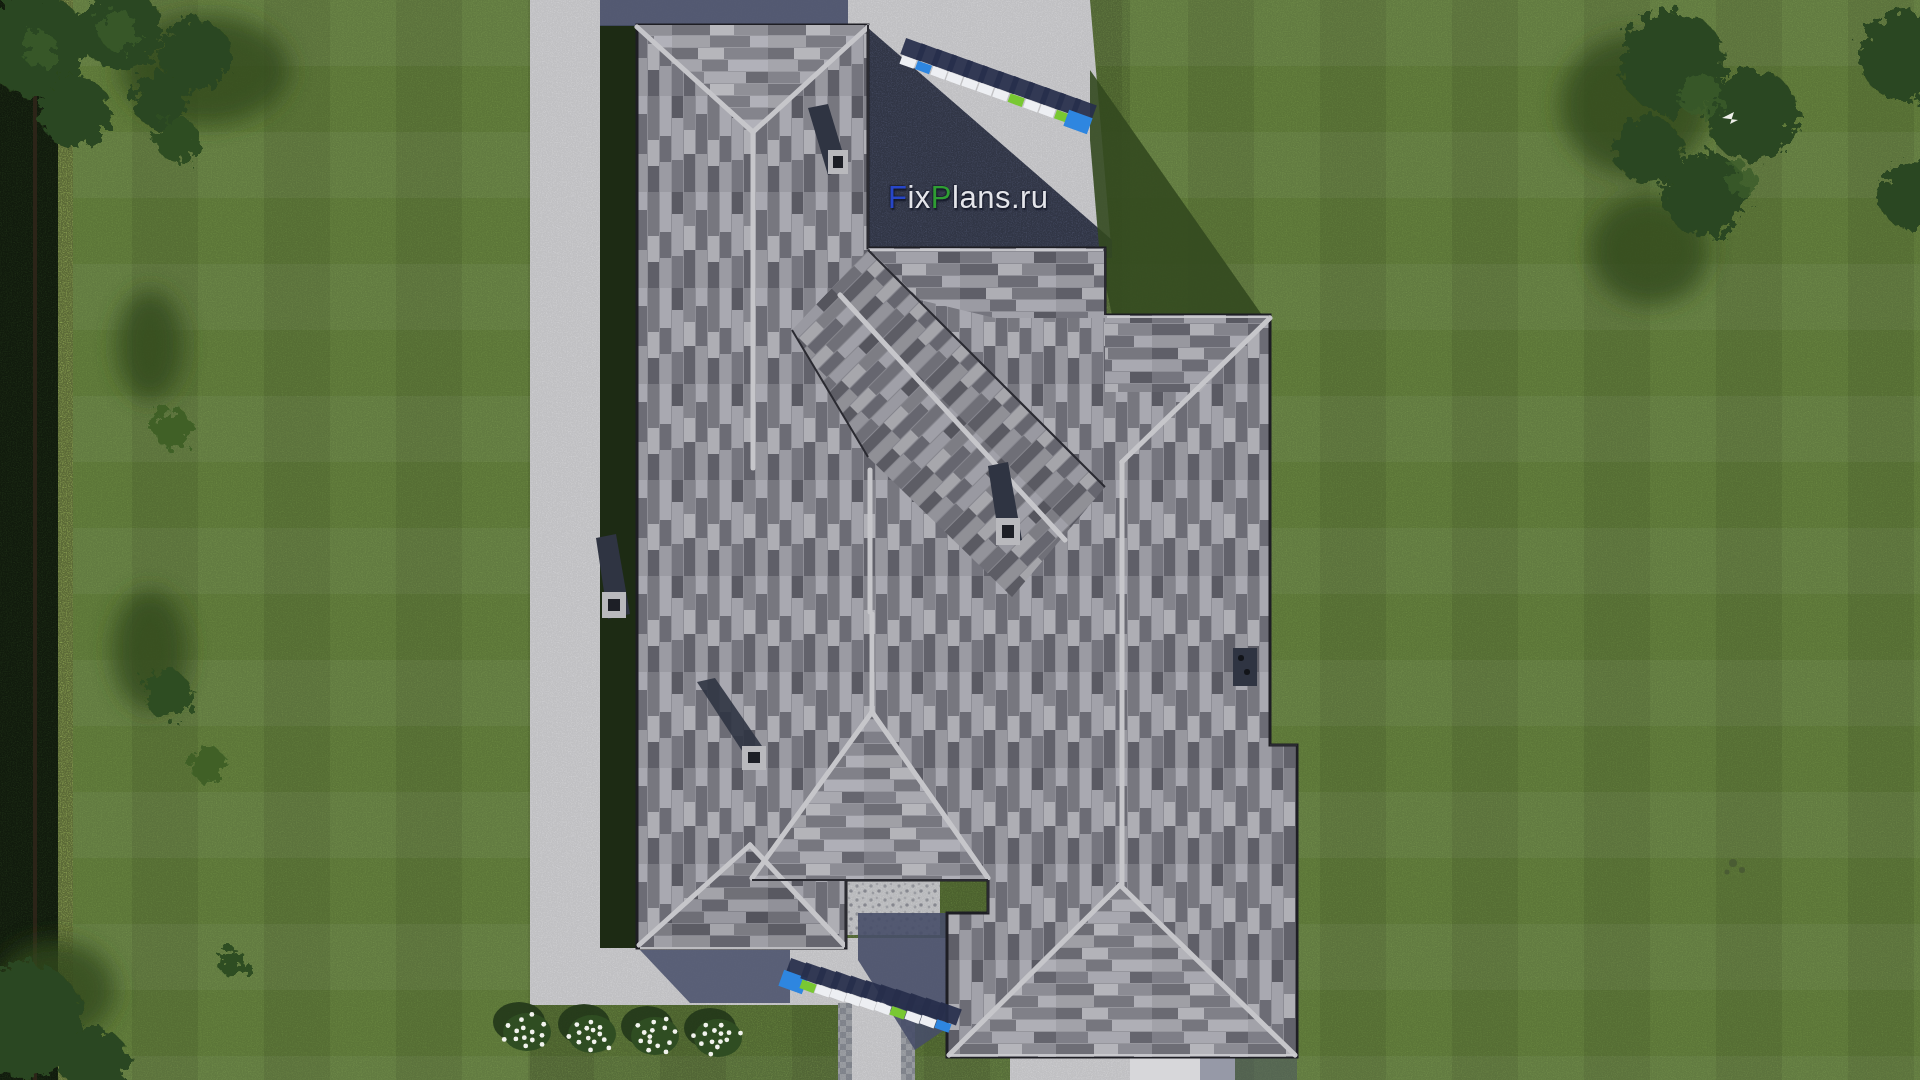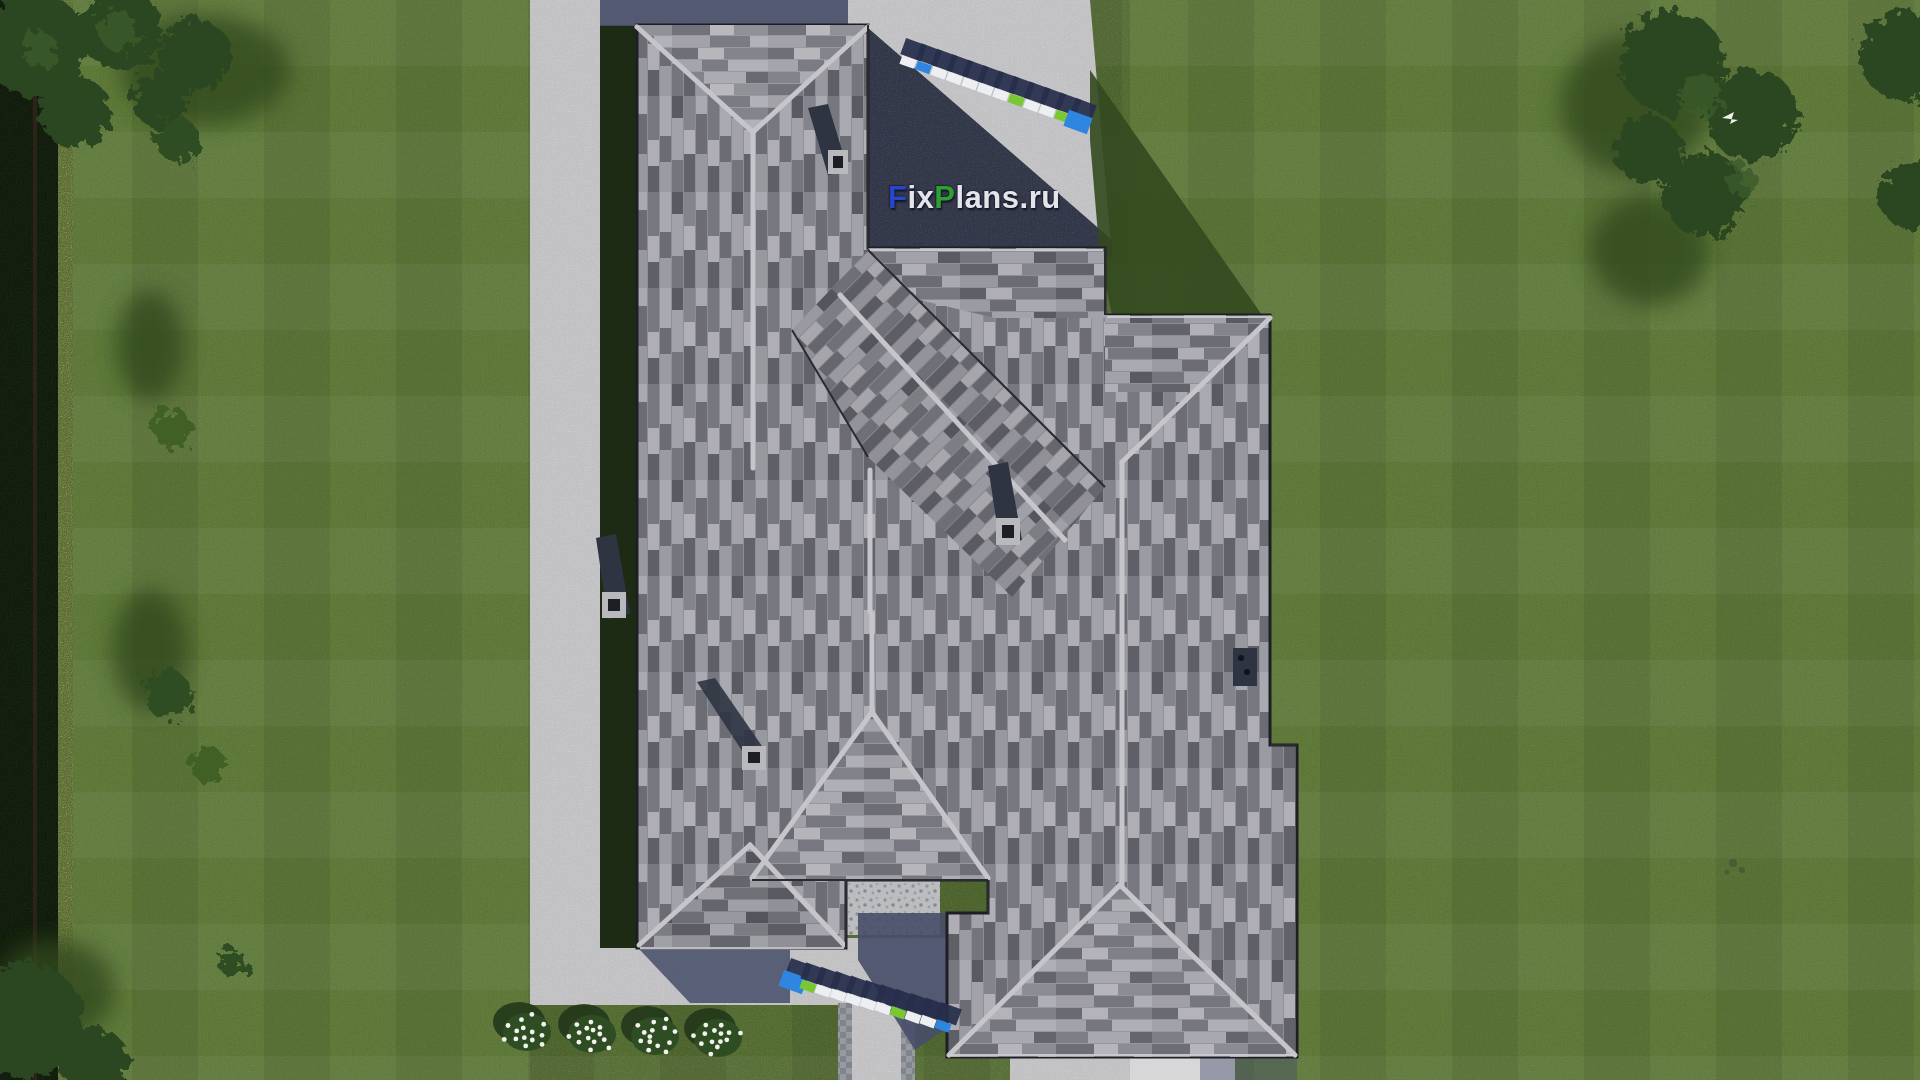--- a/index.html
+++ b/index.html
@@ -1,20 +1,20 @@
 <!DOCTYPE html>
 <html><head>
 <meta charset="utf-8">
 <style>
   html,body{margin:0;padding:0;background:#222;}
   .scene{position:relative;width:1920px;height:1080px;overflow:hidden;
          font-family:"Liberation Sans", sans-serif;background:#6f8e44;}
   .scene svg{position:absolute;left:0;top:0;display:block;}
   .watermark{position:absolute;left:888px;top:180px;width:210px;height:40px;
-             font-weight:bold;font-size:31px;letter-spacing:.5px;line-height:36px;
+             font-weight:normal;font-size:31px;letter-spacing:.5px;line-height:36px;
              text-shadow:1px 2px 2px rgba(10,14,30,.85), -1px -1px 1px rgba(10,14,30,.5);
              white-space:nowrap;user-select:none;}
   .watermark span{display:inline;}
 </style>
 </head>
 <body>
 
 <div class="scene">
 <svg width="1920" height="1080" viewBox="0 0 1920 1080">
   <defs>

